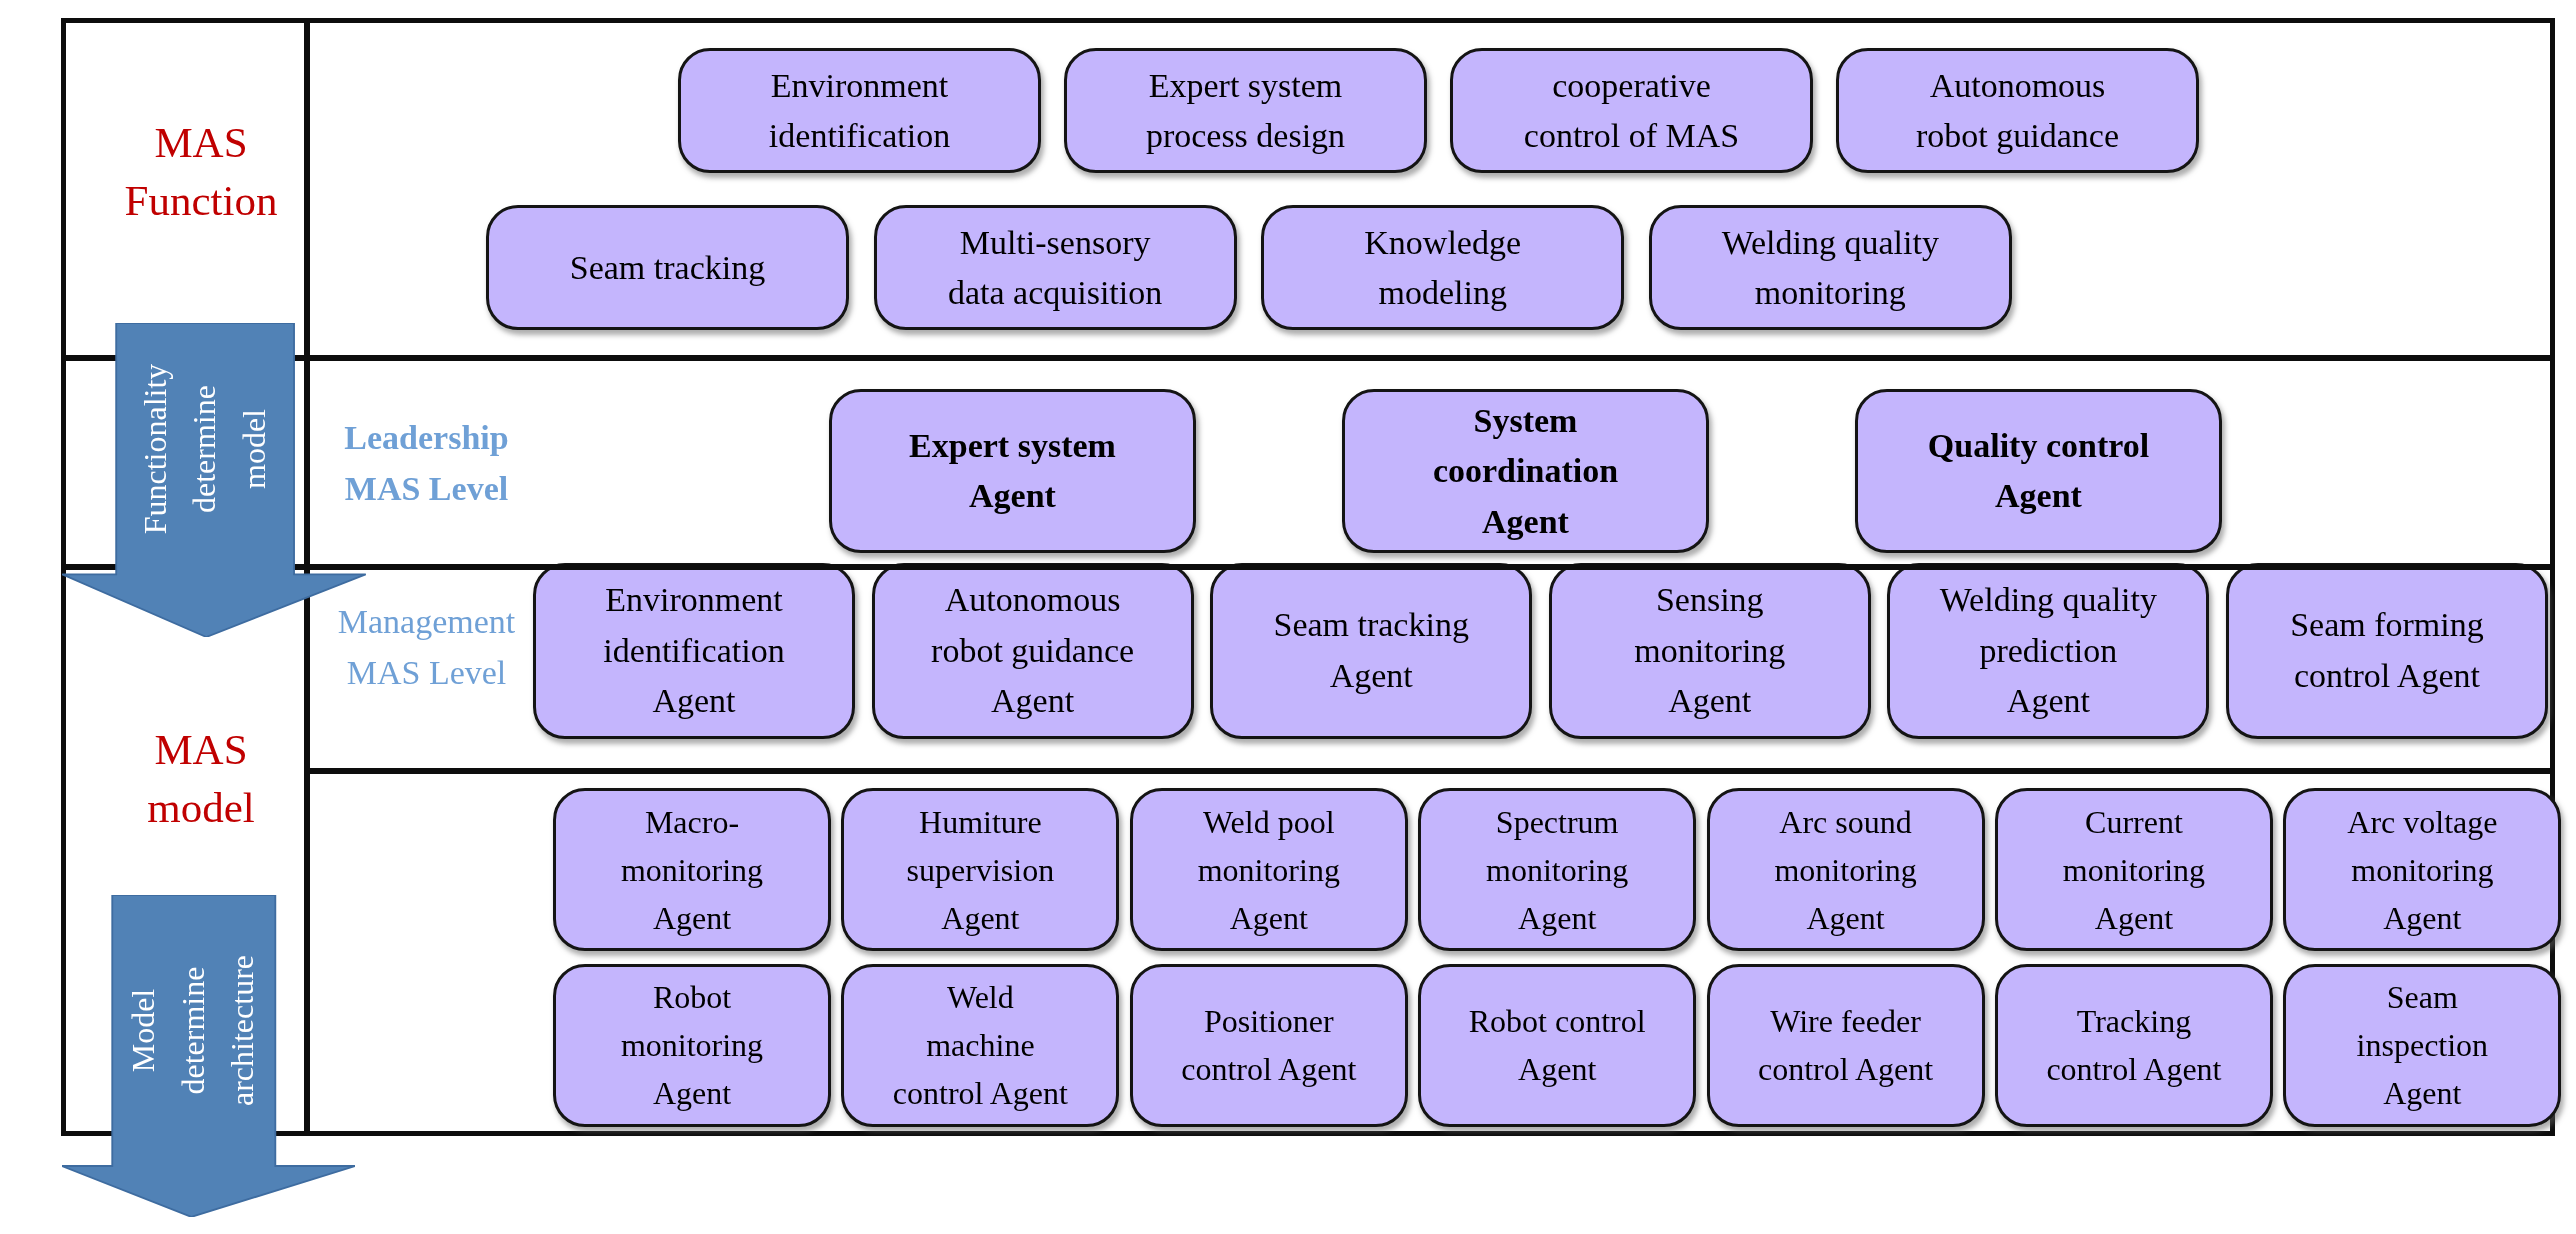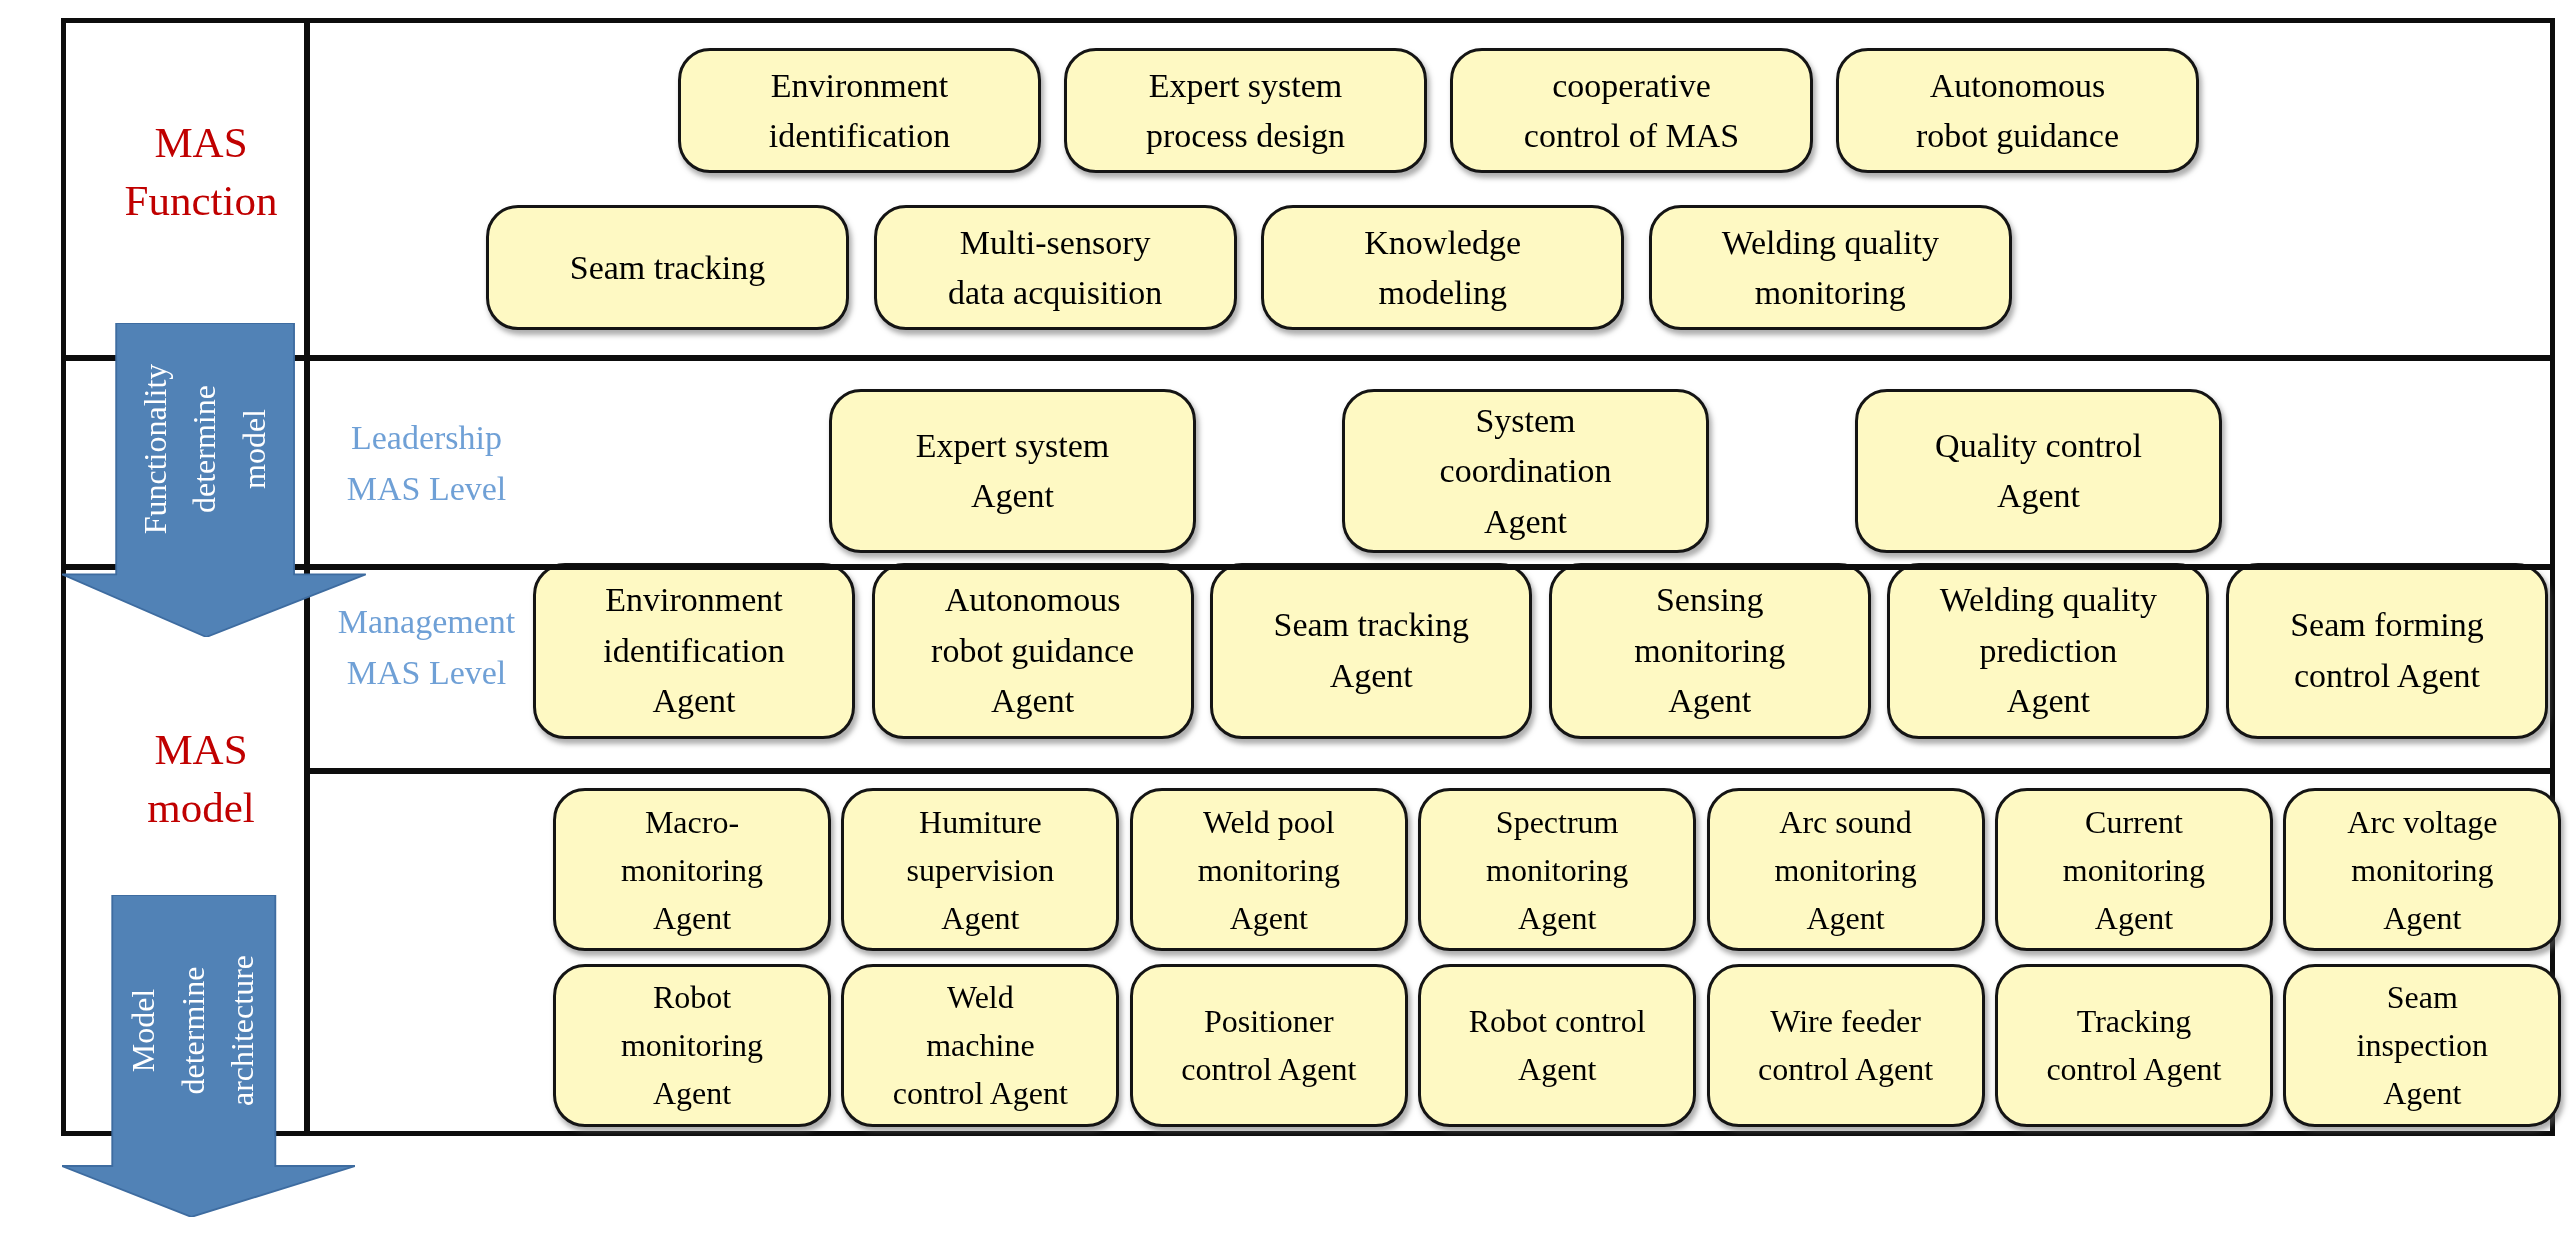--- a/index.html
+++ b/index.html
@@ -24,33 +24,33 @@
   .arrow2-svg{left:-20px;top:872px;}
   .arrow-text{position:absolute;z-index:3;color:#ffffff;font-size:32px;line-height:1.55;
               text-align:center;transform:rotate(-90deg);display:flex;flex-direction:column;
               justify-content:center;white-space:pre-line;}
   .arrow1-text{left:-3.1px;top:337px;width:252px;height:178px;}
   .arrow2-text{left:-24px;top:926px;width:271px;height:163px;}
   
   .main{position:absolute;left:244px;top:0;width:2240px;height:1108px;}
   .band{position:absolute;left:0;width:100%;}
   .band-function{top:0;height:332px;display:flex;flex-direction:column;gap:32px;padding-top:25px;box-sizing:border-box;}
-  .band-leadership{top:338px;height:203px;}
+  .band-leadership{top:338px;height:203px;font-weight:bold;}
   .band-management{top:524px;height:199px;}
   .band-unit{top:751px;height:358px;display:flex;flex-direction:column;gap:12.3px;padding-top:14px;box-sizing:border-box;}
   .level-label{position:absolute;left:0;top:0;height:100%;width:233px;display:flex;
                align-items:center;justify-content:center;text-align:center;color:#6FA0D6;
                font-size:34px;line-height:1.5;white-space:pre-line;z-index:0;}
   .row{display:flex;}
   .fn-row1{margin-left:368px;gap:23px;}
   .fn-row2{margin-left:176px;gap:24.6px;}
   .lead-row{margin-left:519px;gap:146px;margin-top:28px;}
   .mgmt-row{margin-left:223px;gap:16.6px;margin-top:15.3px;}
   .unit-row{margin-left:231px;gap:10.4px;padding-left:12px;}
-  .box{background:#fef9c3;border:3.1px solid #141414;border-radius:32px;display:flex;
+  .box{background:#c4b5fd;border:3.1px solid #141414;border-radius:32px;display:flex;
        align-items:center;justify-content:center;text-align:center;white-space:pre-line;
        box-shadow:2.5px 4.3px 5.5px rgba(95,95,95,0.5);font-size:34px;line-height:1.48;
        box-sizing:border-box;flex:0 0 auto;z-index:0;}
   .fn-box{width:363px;height:125px;}
   .lead-box{width:367px;height:164px;}
   .mgmt-box{width:322px;height:176px;}
   .unit-box{width:278px;height:163px;font-size:32px;line-height:1.5;}
 </style>
 </head>
 <body>

